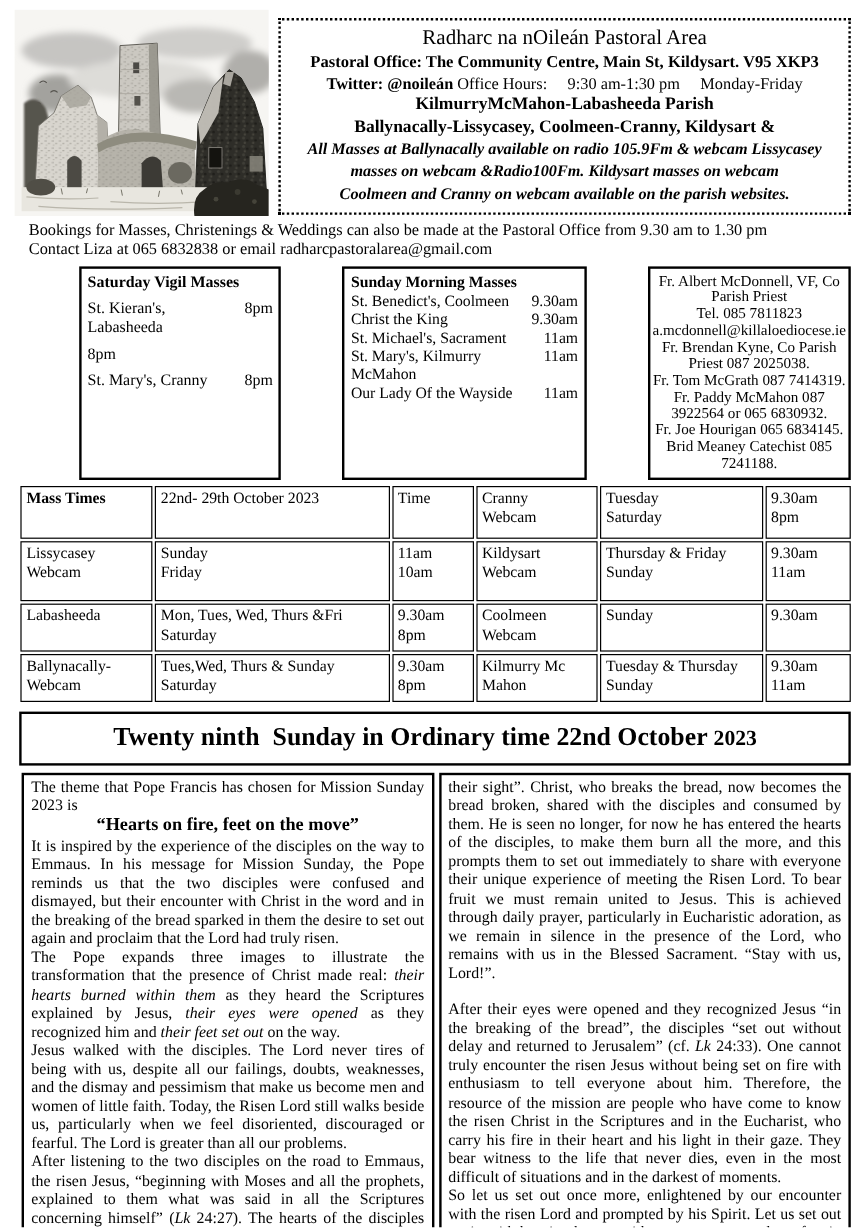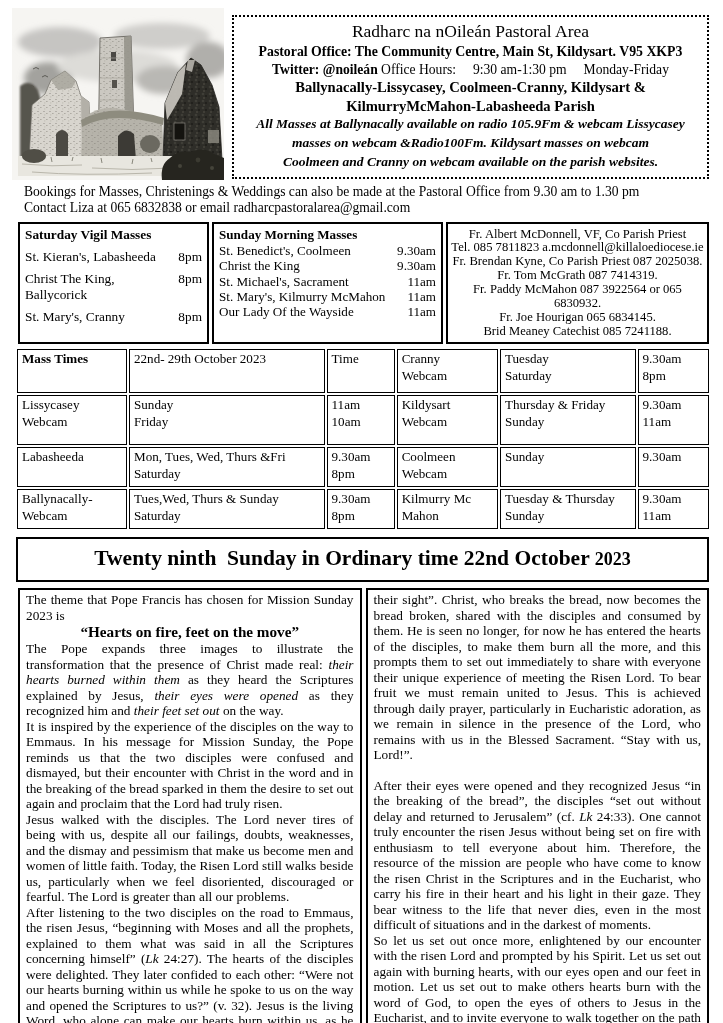--- a/index.html
+++ b/index.html
@@ -17,21 +17,21 @@
   .mast-t4{font-size:13.6px;line-height:1.3;white-space:pre-wrap;}
   .mast-t4 .bold{font-weight:bold;}
   .mast-t5{font-size:14.6px;font-weight:bold;line-height:1.25;}
   .mast-ital{font-size:13.5px;font-weight:bold;font-style:italic;line-height:1.4;}
 
   
   .bookings{padding:4px 14px 0 24px;font-size:13.6px;line-height:1.2;}
 
   
   .trio{display:flex;gap:3px;margin:5px 14px 0 18px;align-items:stretch;}
-  .blackbox{border:2px solid #000;box-sizing:border-box;background:#fff;}
+  .blackbox{border:2px solid #000;box-sizing:border-box;background:#fff;margin-left:48px;}
   .vigil{width:191px;padding:3px 5px;font-size:13.3px;}
   .vigil-title{font-weight:bold;}
   .vigil-row{display:flex;justify-content:space-between;margin-top:6px;}
   .sunday{width:231px;padding:3px 5px;font-size:13.1px;}
   .sunday-title{font-weight:bold;}
   .sunday-row{display:flex;justify-content:space-between;line-height:1.18;}
   .clergy{flex:1;text-align:center;font-size:12.6px;line-height:1.1;padding:4px 2px;}
 
   
   .mass-table{margin:3px 12px 0 15px;border-collapse:separate;border-spacing:2.5px;}
@@ -138,42 +138,41 @@
         <circle cx="168" cy="158" r="2" fill="#45443a"></circle>
         <circle cx="186" cy="152" r="2.4" fill="#3b3a31"></circle>
         <circle cx="200" cy="160" r="2" fill="#45443a"></circle>
       </svg>
     </div>
 
     <div class="mast">
       <div class="mast-t1">Radharc na nOileán Pastoral Area</div>
       <div class="mast-t2">Pastoral Office: The Community Centre, Main St, Kildysart. V95 XKP3</div>
       <div class="mast-t4"><span class="bold">Twitter: @noileán</span><span> Office Hours:     9:30 am-1:30 pm     Monday-Friday</span></div>
+      <div class="mast-t5">KilmurryMcMahon-Labasheeda Parish</div>
       <div class="mast-t5">Ballynacally-Lissycasey, Coolmeen-Cranny, Kildysart &amp;</div>
-      <div class="mast-t5">KilmurryMcMahon-Labasheeda Parish</div>
       <div class="mast-ital">All Masses at Ballynacally available on  radio 105.9Fm  &amp; webcam  Lissycasey</div>
       <div class="mast-ital">masses on webcam  &amp;Radio100Fm.   Kildysart   masses on webcam</div>
       <div class="mast-ital">Coolmeen and Cranny  on webcam available on   the parish websites.</div>
     </div>
   </div>
 
   <div class="bookings">
     <div>Bookings for Masses, Christenings &amp; Weddings can also be made at the Pastoral Office from 9.30 am to 1.30 pm</div>
     <div>Contact Liza at 065 6832838 or email radharcpastoralarea@gmail.com</div>
   </div>
 
   <div class="trio">
     <div class="blackbox vigil">
       <div class="vigil-title">Saturday Vigil Masses</div>
       <div class="vigil-row">
           <span>St. Kieran's, Labasheeda</span>
           <span>8pm</span>
         </div>
       <div class="vigil-row">
-          <span>Christ The King, Ballycorick</span>
           <span>8pm</span>
         </div>
       <div class="vigil-row">
           <span>St. Mary's, Cranny</span>
           <span>8pm</span>
         </div>
     </div>
 
     <div class="blackbox sunday">
       <div class="sunday-title">Sunday Morning Masses</div>
@@ -266,22 +265,22 @@
   </table>
 
   <div class="banner">
     <span class="banner-main">Twenty ninth  Sunday in Ordinary time 22nd October </span><span class="banner-year">2023</span>
   </div>
 
   <div class="articles">
     <div class="acol">
       <p>The theme that Pope Francis has chosen for Mission Sunday 2023 is</p>
       <p class="center-bold-head">“Hearts on fire, feet on the move”</p>
+      <p>It is inspired by the experience of the disciples on the way to Emmaus. In his message for Mission Sunday, the Pope reminds us that the two disciples were confused and dismayed, but their encounter with Christ in the word and in the breaking of the bread sparked in them the  desire to set out again and proclaim that the Lord had truly risen.</p>
       <p><span>The Pope expands three images to illustrate the transformation that the presence of Christ made real: </span><span class="it">their hearts burned within them</span><span> as they heard the Scriptures explained by Jesus, </span><span class="it">their eyes were opened</span><span> as they recognized him and </span><span class="it">their feet set out</span><span> on the way.</span></p>
-      <p>It is inspired by the experience of the disciples on the way to Emmaus. In his message for Mission Sunday, the Pope reminds us that the two disciples were confused and dismayed, but their encounter with Christ in the word and in the breaking of the bread sparked in them the  desire to set out again and proclaim that the Lord had truly risen.</p>
       <p>Jesus walked with the disciples. The Lord never tires of being with us, despite all our failings, doubts, weaknesses, and the dismay and pessimism that make us become men and women of little faith. Today, the Risen Lord still walks beside us, particularly when we feel disoriented, discouraged or fearful. The Lord is greater than all our problems.</p>
       <p><span>After listening to the two disciples on the road to Emmaus, the risen Jesus, “beginning with Moses and all the prophets, explained to them what was said in all the Scriptures concerning himself” (</span><span class="it">Lk</span><span> 24:27). The hearts of the disciples were delighted. They later confided to each other: “Were not our hearts burning within us while he spoke to us on the way and opened the Scriptures to us?” (v. 32). Jesus is the living Word, who alone can make our hearts burn within us, as he enlightens and transforms them. A cold heart can never make other hearts burn!</span></p>
 
     </div>
     <div class="acol">
       <p>their sight”. Christ, who breaks the bread, now becomes the bread broken, shared with the disciples and consumed by them. He is seen no longer, for now he has entered the hearts of the disciples, to make them burn all the more, and this prompts them to set out immediately to share with everyone their unique experience of meeting the Risen Lord. To bear fruit we must remain united to Jesus. This is achieved through daily prayer, particularly in Eucharistic adoration, as we remain in silence in the presence of the Lord, who remains with us in the Blessed Sacrament. “Stay with us, Lord!”.</p>
       <p class="gap-before"><span>After their eyes were opened and they recognized Jesus “in the breaking of the bread”, the disciples “set out without delay and returned to Jerusalem” (cf. </span><span class="it">Lk</span><span> 24:33). One cannot truly encounter the risen Jesus without being set on fire with enthusiasm to tell everyone about him. Therefore, the resource of the mission are people who have come to know the risen Christ in the Scriptures and in the Eucharist, who carry his fire in their heart and his light in their gaze. They bear witness to the life that never dies, even in the most difficult of situations and in the darkest of moments.</span></p>
       <p>So let us set out once more, enlightened by our encounter with the risen Lord and prompted by his Spirit. Let us set out again with burning hearts, with our eyes open and our feet in motion. Let us set out to make others hearts burn with the word of God, to open the eyes of others to Jesus in the Eucharist, and to invite everyone to walk together on the path of peace and salvation that God, in Christ, has bestowed upon all humanity.</p>
 
     </div>

